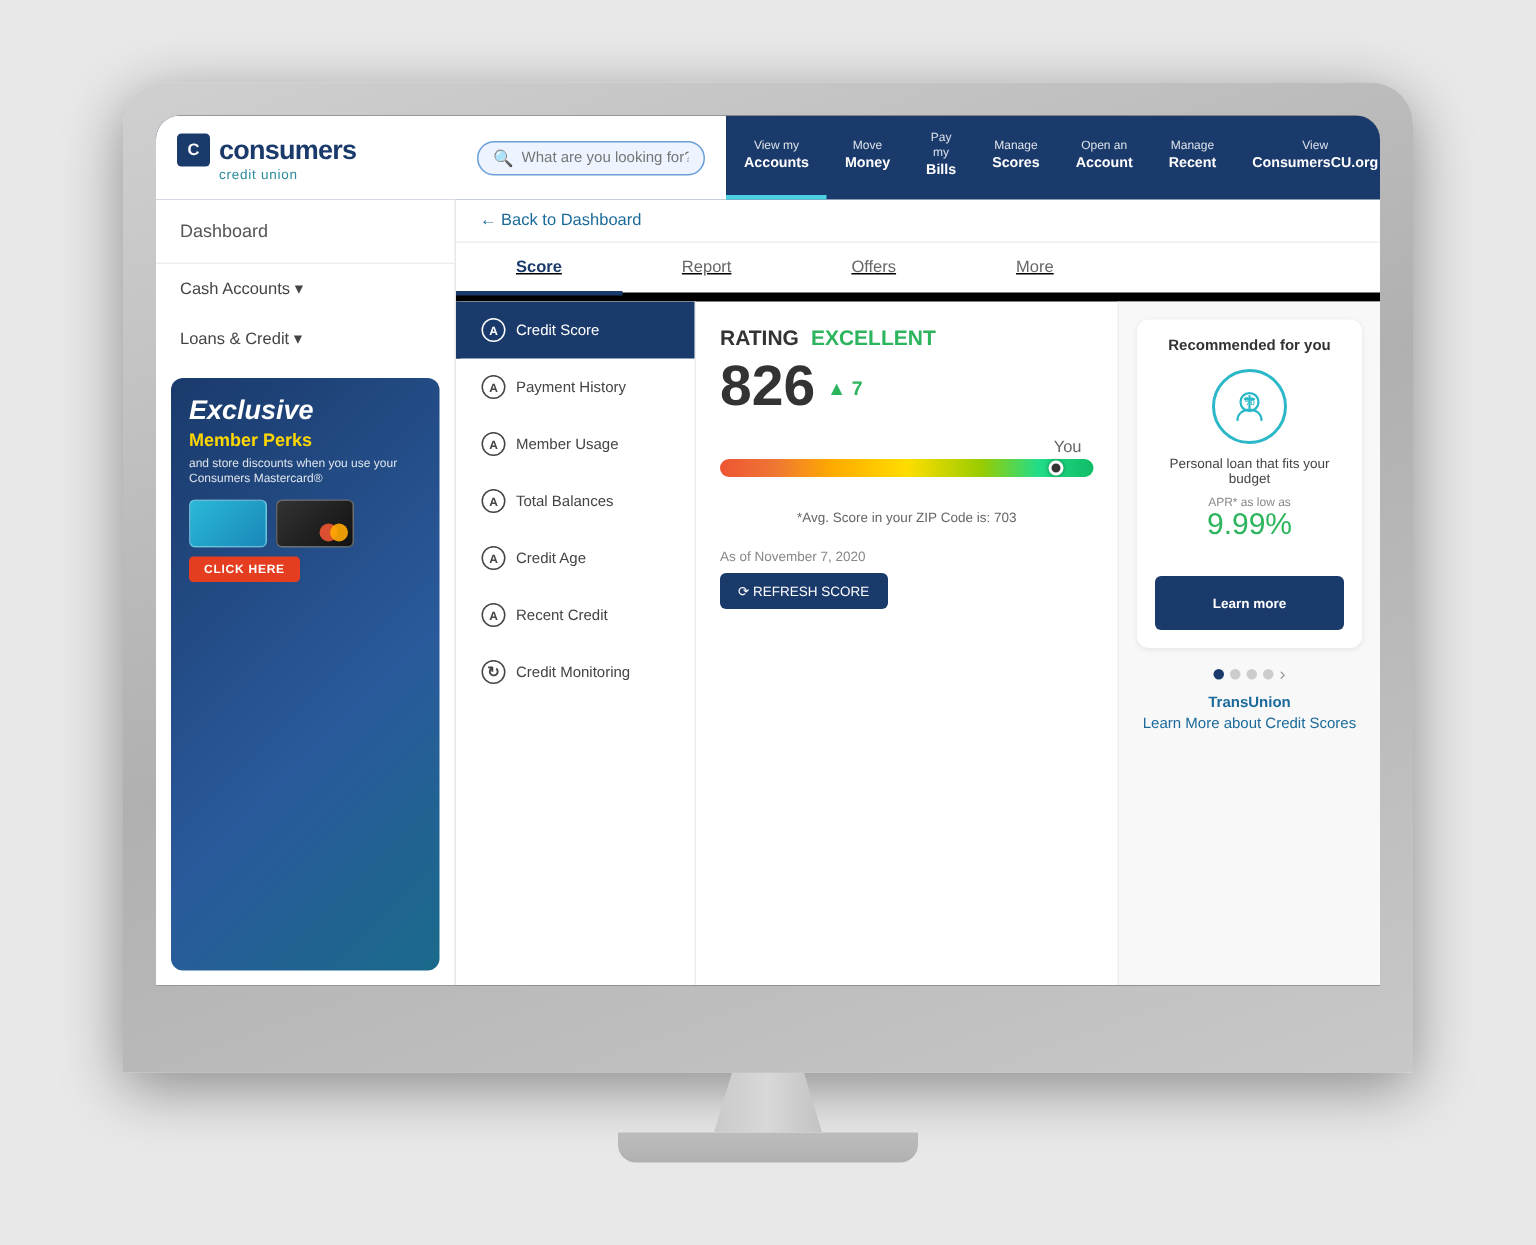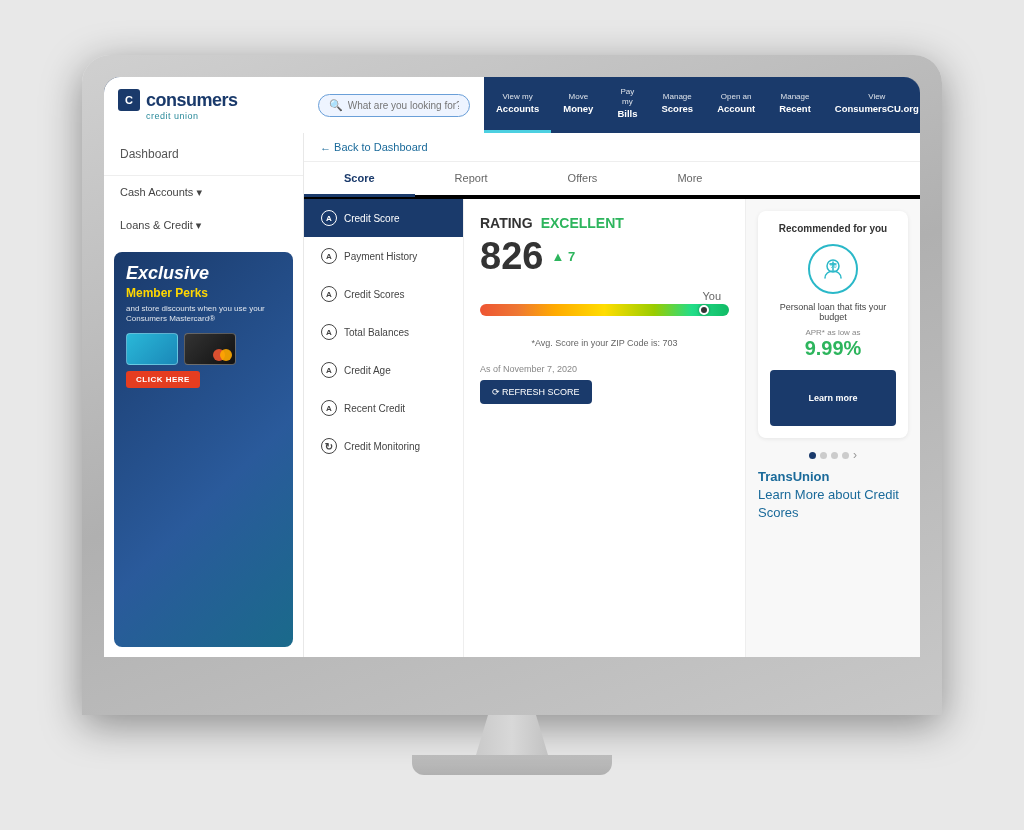--- a/index.html
+++ b/index.html
@@ -287,22 +287,23 @@
       cursor: pointer;
       display: flex;
       align-items: center;
       gap: 5px;
       border-bottom: 1px solid #eee;
     }
 
     
     .tabs-row {
       display: flex;
-      border-bottom: 4px solid #000000;
+      border-bottom: 6px solid #000000;
       flex-shrink: 0;
+      text-decoration: underline;
     }
 
     .tab {
       padding: 10px 40px;
       font-size: 11px;
       color: #666;
       cursor: pointer;
       border-bottom: 3px solid transparent;
       margin-bottom: -2px;
     }
@@ -524,32 +525,32 @@
       margin-bottom: 6px;
     }
 
     .apr-label {
       font-size: 8px;
       color: #888;
     }
 
     .apr-rate {
       font-size: 20px;
-      font-weight: bold;
+      font-weight: normal;
       color: #2db55d;
     }
 
     .learn-more-btn {
       background: #1a3a6b;
       color: #fff;
       font-size: 9px;
-      padding: 23px 14px;
+      padding: 13px 14px;
       border-radius: 4px;
       cursor: pointer;
-      margin-top: 10px;
+      margin-top: 22px;
       width: 100%;
       border: none;
       font-weight: bold;
     }
 
     .pagination {
       display: flex;
       gap: 4px;
       margin-top: 10px;
       align-items: center;
@@ -558,22 +559,23 @@
     .page-dot {
       width: 7px;
       height: 7px;
       border-radius: 50%;
       background: #ccc;
     }
 
     .page-dot.active { background: #1a3a6b; }
 
     .transunion-link {
-      font-size: 13px;
+      font-size: 10px;
       color: #1a6a9a;
+      text-align: center;
       margin-top: 6px;
       cursor: pointer;
       line-height: 1.4;
     }
 
     
     .monitor-stand {
       display: flex;
       flex-direction: column;
       align-items: center;
@@ -696,21 +698,21 @@
                 <div class="credit-menu-item active">
                   <div class="menu-icon">A</div>
                   <span>Credit Score</span>
                 </div>
                 <div class="credit-menu-item">
                   <div class="menu-icon">A</div>
                   <span>Payment History</span>
                 </div>
                 <div class="credit-menu-item">
                   <div class="menu-icon">A</div>
-                  <span>Credit Scores</span>
+                  <span>Member Usage</span>
                 </div>
                 <div class="credit-menu-item">
                   <div class="menu-icon">A</div>
                   <span>Total Balances</span>
                 </div>
                 <div class="credit-menu-item">
                   <div class="menu-icon">A</div>
                   <span>Credit Age</span>
                 </div>
                 <div class="credit-menu-item">

